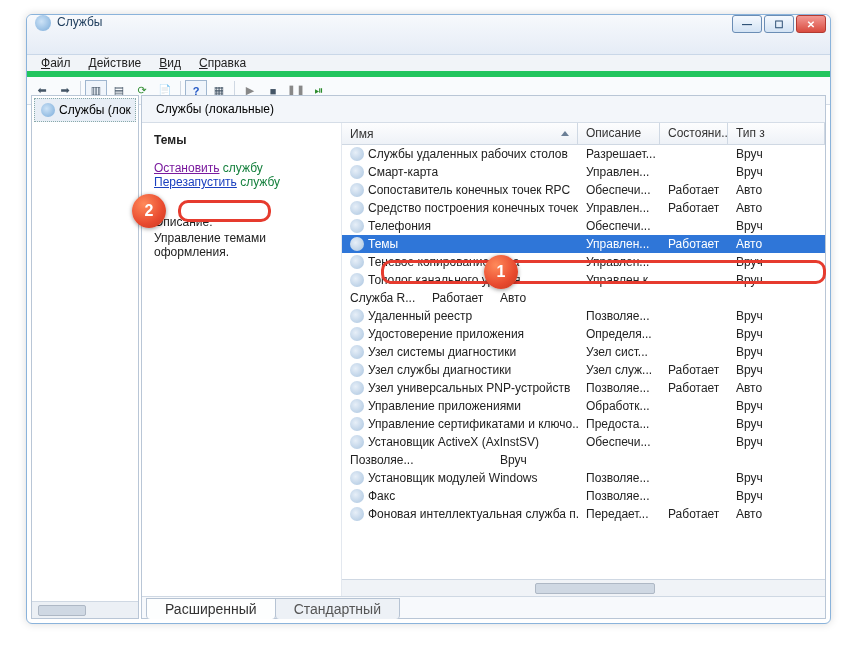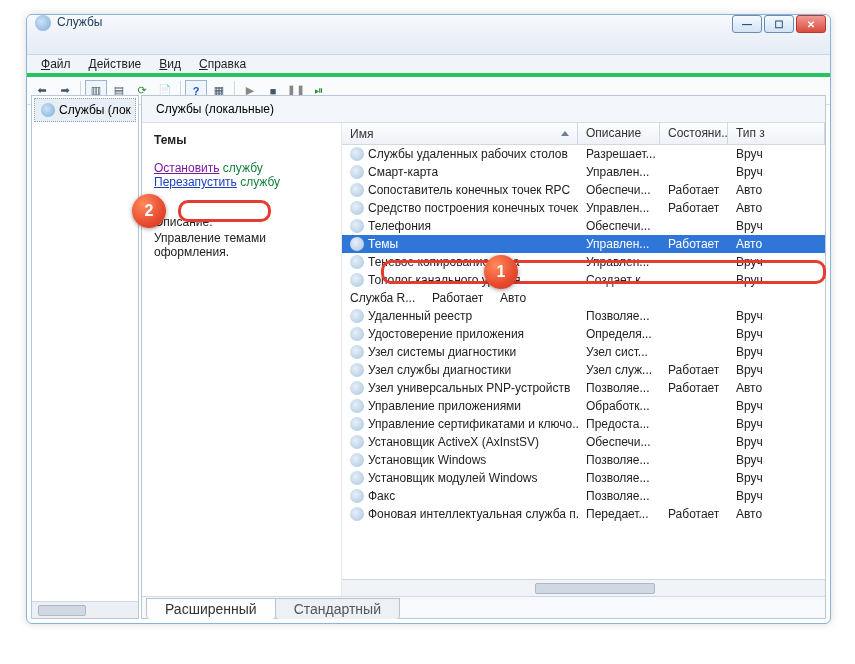--- a/index.html
+++ b/index.html
@@ -4,21 +4,21 @@
 <style>
 * { box-sizing: border-box; margin: 0; padding: 0; font-family: "Segoe UI", Tahoma, sans-serif; font-size: 12px; }
 body { background: #fff; width: 855px; height: 664px; overflow: hidden; }
 .window { position: absolute; left: 26px; top: 14px; width: 805px; height: 610px; border: 1px solid #8ab3db; background: #fff; border-radius: 6px; box-shadow: 0 0 8px rgba(0,0,0,.15); }
 .titlebar { height: 40px; background: linear-gradient(#f7f9fc,#e5ecf6); display: flex; align-items: flex-start; padding: 0 4px 0 8px; border-bottom: 1px solid #c9d7e8; border-radius: 6px 6px 0 0; }
 .titlebar .gear { width: 16px; height: 16px; border-radius: 50%; background: radial-gradient(circle at 40% 40%,#cde3f7,#7aabd9); margin-right: 6px; flex: none; }
 .titlebar .title { flex: 1; color: #1b3a5a; }
 .winbtns { display: flex; gap: 2px; }
 .winbtn { width: 30px; height: 18px; border: 1px solid #6a8db5; border-radius: 3px; background: linear-gradient(#f5f9fe,#d3e3f4); display: flex; align-items: center; justify-content: center; color: #2b4e73; font-weight: bold; font-size: 10px; }
 .winbtn.close { background: linear-gradient(#f39a95,#d94b3f); border-color: #b23a31; color: #fff; }
-.menubar { height: 22px; display: flex; align-items: center; padding: 0 6px; background: #f1f4f8; border-bottom: 4px solid #22c55e; gap: 2px; }
+.menubar { height: 22px; display: flex; align-items: center; padding: 0 6px; background: #f1f4f8; border-bottom: 6px solid #22c55e; gap: 2px; }
 .menubar span { padding: 2px 8px; color: #222; }
 .menubar span u { text-decoration: underline; }
 .toolbar { height: 28px; display: flex; align-items: center; padding: 0 4px; background: #f9fbfd; border-bottom: 1px solid #d5dde7; gap: 1px; }
 .tbtn { width: 22px; height: 22px; border: 1px solid transparent; display: flex; align-items: center; justify-content: center; color: #456; font-size: 11px; }
 .tbtn.boxed { border: 1px solid #9fb6cf; background: #f0f5fb; }
 .tsep { width: 1px; height: 20px; background: #cfd8e3; margin: 0 3px; }
 .workarea { position: absolute; top: 80px; bottom: 4px; left: 4px; right: 4px; display: flex; }
 .leftpane { width: 108px; border: 1px solid #b9c6d6; background: #fff; margin-right: 2px; display: flex; flex-direction: column; }
 .leftpane .node { padding: 4px 6px; display: flex; align-items: center; gap: 4px; background: #e8eef6; border: 1px dotted #8aa; margin: 2px; white-space: nowrap; overflow: hidden; }
 .leftpane .gear2 { width: 14px; height: 14px; border-radius: 50%; background: radial-gradient(circle at 40% 40%,#cde3f7,#7aabd9); flex: none; }
@@ -206,21 +206,21 @@
                 </div>
                 <div class="cell cd">Управлен...</div>
                 <div class="cell cs"></div>
                 <div class="cell ct">Вруч</div>
               </div>
               <div class="row">
                 <div class="cell cn">
                   <span class="svc-ico"></span>
                   <span>Тополог канального уровня</span>
                 </div>
-                <div class="cell cd">Создает к...</div>
+                <div class="cell cd">Управлен к...</div>
                 <div class="cell cs"></div>
                 <div class="cell ct">Вруч</div>
               </div>
               <div class="row">
                 <div class="cell cd">Служба R...</div>
                 <div class="cell cs">Работает</div>
                 <div class="cell ct">Авто</div>
               </div>
               <div class="row">
                 <div class="cell cn">
@@ -288,24 +288,20 @@
               <div class="row">
                 <div class="cell cn">
                   <span class="svc-ico"></span>
                   <span>Установщик ActiveX (AxInstSV)</span>
                 </div>
                 <div class="cell cd">Обеспечи...</div>
                 <div class="cell cs"></div>
                 <div class="cell ct">Вруч</div>
               </div>
               <div class="row">
-                <div class="cell cn">
-                  <span class="svc-ico"></span>
-                  <span>Установщик Windows</span>
-                </div>
                 <div class="cell cd">Позволяе...</div>
                 <div class="cell cs"></div>
                 <div class="cell ct">Вруч</div>
               </div>
               <div class="row">
                 <div class="cell cn">
                   <span class="svc-ico"></span>
                   <span>Установщик модулей Windows</span>
                 </div>
                 <div class="cell cd">Позволяе...</div>

